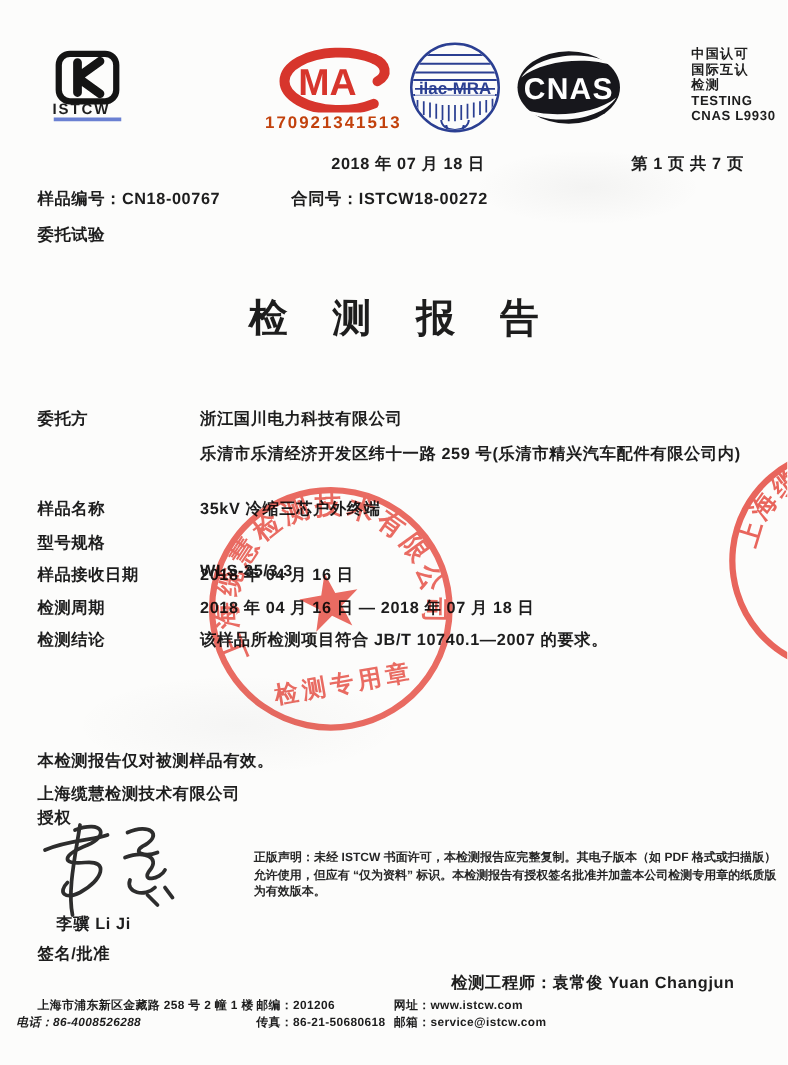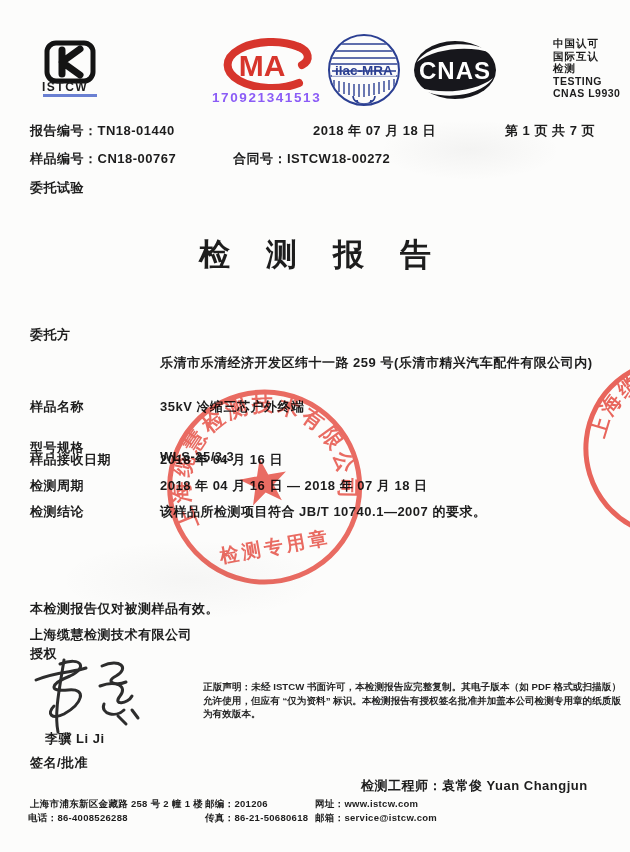--- a/index.html
+++ b/index.html
@@ -7,21 +7,21 @@
   .page {
     position:relative; width:630px; height:852px; margin:0 auto;
     background:#fcfcfb; overflow:hidden;
     font-family:"Liberation Sans","DejaVu Sans",sans-serif;
     color:#1d1d1d;
   }
   .abs { position:absolute; white-space:nowrap; }
   .t13 { font-size:13px; font-weight:bold; letter-spacing:.5px; }
   .brand-cn { font-size:27px; font-weight:bold; letter-spacing:1px; }
   .istcw-word { font-size:12px; font-weight:bold; letter-spacing:1.5px; }
-  .cma-number { font-size:13.5px; font-weight:bold; letter-spacing:1.6px; color:#8b5cf6; }
+  .cma-number { font-size:13.5px; font-weight:bold; letter-spacing:1.6px; color:#c2410c; }
   .accred { font-size:10.5px; font-weight:bold; line-height:12.5px; letter-spacing:1px; }
   .accred .en { letter-spacing:.5px; }
   .report-title { left:0; right:0; top:234px; text-align:center;
     font-family:Liberation Mono, monospace;
     font-size:31px; font-weight:bold; }
   .report-title span { letter-spacing:36px; margin-right:-36px; }
   .legal { position:absolute; left:203px; top:680px; width:418px;
     font-size:9.6px; line-height:13.5px; font-weight:600;
     text-align:justify; white-space:normal; color:#262626; }
   .foot { font-size:9.5px; font-weight:bold; letter-spacing:.3px; }
@@ -81,45 +81,43 @@
   </svg>
 
   <div class="abs accred" style="left:537px; top:37px;margin-left:16px;">
     <div>中国认可</div>
     <div>国际互认</div>
     <div>检测</div>
     <div class="en">TESTING</div>
     <div class="en">CNAS L9930</div>
   </div>
 
-  <div class="abs t13" style="left:30px; top:122px;">
-    <span>报告编号：</span><span>TN18-01440</span>
-  </div>
-  <div class="abs t13" style="left:265px; top:122px;margin-left:48px;">2018 年 07 月 18 日</div>
+  <div class="abs t13" style="left:265px; top:122px;">2018 年 07 月 18 日</div>
   <div class="abs t13" style="left:505px; top:122px;">第 1 页 共 7 页</div>
 
   <div class="abs t13" style="left:30px; top:150px;">
     <span>样品编号：</span><span>CN18-00767</span>
   </div>
   <div class="abs t13" style="left:233px; top:150px;text-align:right;">
     <span>合同号：</span><span>ISTCW18-00272</span>
   </div>
 
   <div class="abs t13" style="left:30px; top:179px;">委托试验</div>
 
   <div class="abs report-title">
     <span>检测报告</span>
   </div>
 
   <div class="abs t13" style="left:30px; top:326px;">委托方</div>
+  <div class="abs t13" style="left:160px; top:326px;">浙江国川电力科技有限公司</div>
   <div class="abs t13" style="left:160px; top:354px;">乐清市乐清经济开发区纬十一路 259 号(乐清市精兴汽车配件有限公司内)</div>
 
   <div class="abs t13" style="left:30px; top:398px;">样品名称</div>
   <div class="abs t13" style="left:160px; top:398px;">35kV 冷缩三芯户外终端</div>
-  <div class="abs t13" style="left:30px; top:439px;">型号规格</div>
+  <div class="abs t13" style="left:30px; top:425px;">型号规格</div>
   <div class="abs t13" style="left:160px; top:425px;margin-top:24px;">WLS-35/3.3</div>
   <div class="abs t13" style="left:30px; top:451px;">样品接收日期</div>
   <div class="abs t13" style="left:160px; top:451px;">2018 年 04 月 16 日</div>
   <div class="abs t13" style="left:30px; top:477px;">检测周期</div>
   <div class="abs t13" style="left:160px; top:477px;">2018 年 04 月 16 日 — 2018 年 07 月 18 日</div>
   <div class="abs t13" style="left:30px; top:503px;">检测结论</div>
   <div class="abs t13" style="left:160px; top:503px;">该样品所检测项目符合 JB/T 10740.1—2007 的要求。</div>
 
   <div class="abs t13" style="left:30px; top:600px;">本检测报告仅对被测样品有效。</div>
   <div class="abs t13" style="left:30px; top:626px;">上海缆慧检测技术有限公司</div>
@@ -140,21 +138,21 @@
   <div class="abs t13" style="left:45px; top:730px;">李骥 Li Ji</div>
   <div class="abs t13" style="left:30px; top:754px;">签名/批准</div>
 
   <div class="legal">正版声明：未经 ISTCW 书面许可，本检测报告应完整复制。其电子版本（如 PDF 格式或扫描版）允许使用，但应有 “仅为资料” 标识。本检测报告有授权签名批准并加盖本公司检测专用章的纸质版为有效版本。</div>
 
   <div class="abs t13" style="left:361px; top:777px;">
     <span>检测工程师：</span><span>袁常俊 Yuan Changjun</span>
   </div>
 
   <div class="abs foot" style="left:30px; top:798px;">上海市浦东新区金藏路 258 号 2 幢 1 楼</div>
-  <div class="abs foot" style="left:28px; top:812px;">
+  <div class="abs foot" style="left:13px; top:812px;font-style:italic;">
     <span>电话：</span><span>86-4008526288</span>
   </div>
   <div class="abs foot" style="left:205px; top:798px;">
     <span>邮编：</span><span>201206</span>
   </div>
   <div class="abs foot" style="left:205px; top:812px;">
     <span>传真：</span><span>86-21-50680618</span>
   </div>
   <div class="abs foot" style="left:315px; top:798px;">
     <span>网址：</span><span>www.istcw.com</span>

